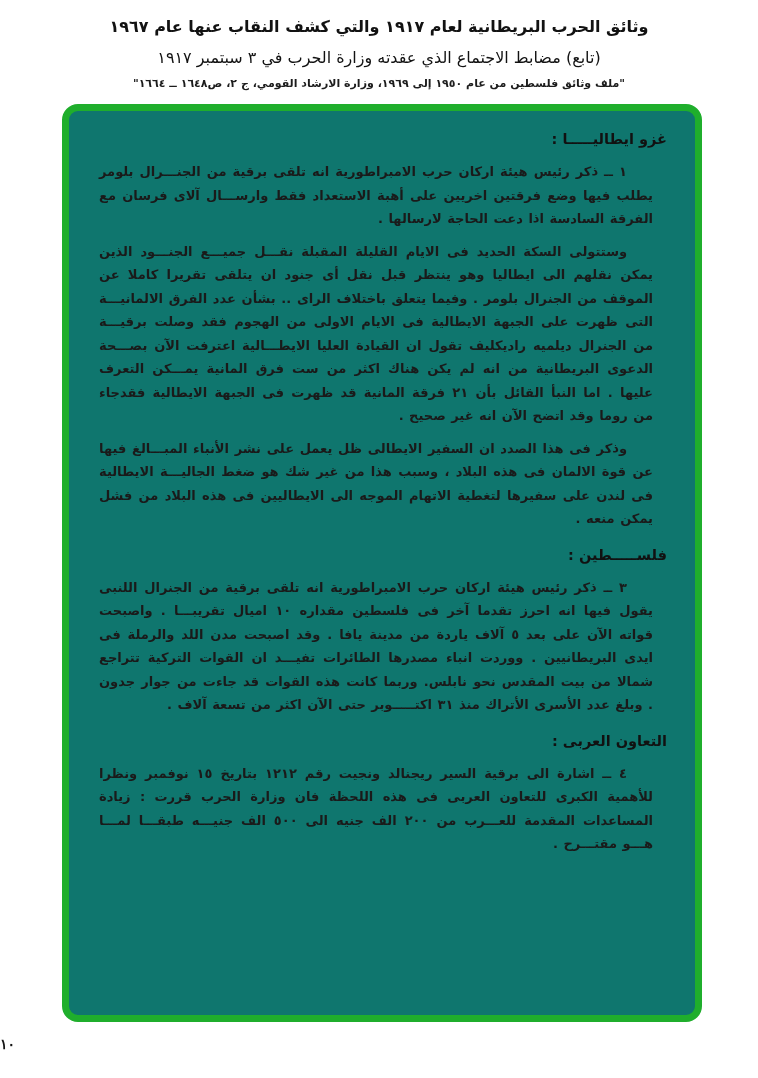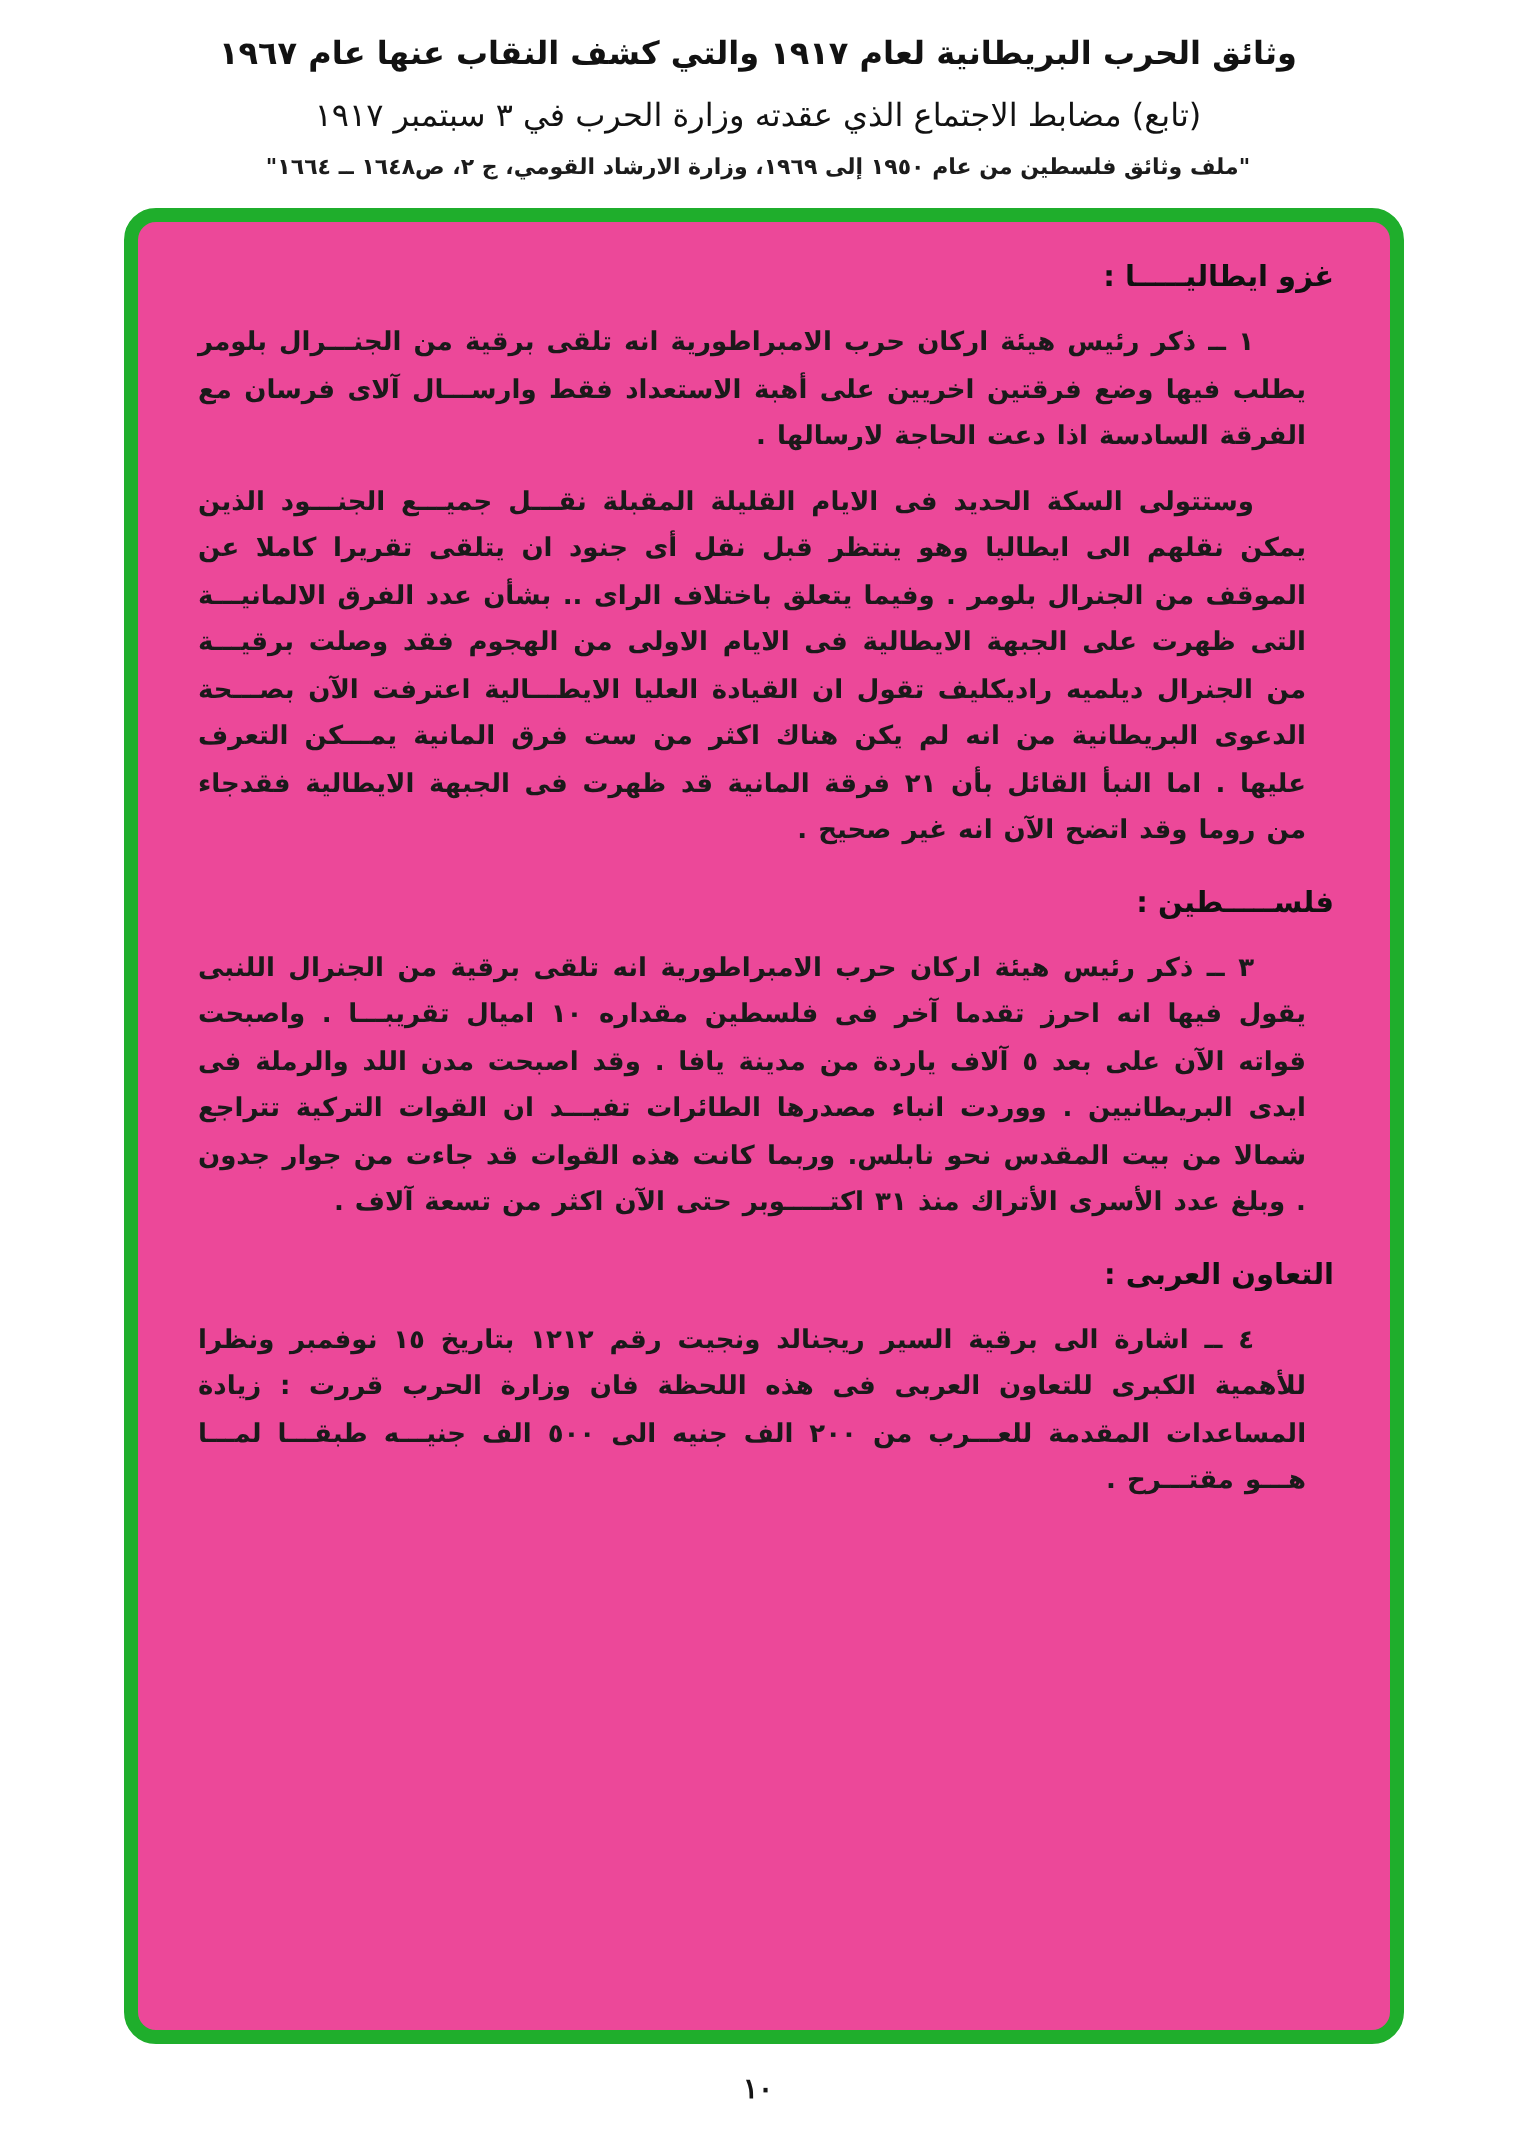--- a/index.html
+++ b/index.html
@@ -46,21 +46,21 @@
   .green-box {
     position: absolute;
     left: 62px;
     top: 104px;
     width: 640px;
     height: 918px;
     border: 7px solid #1fae2c;
     border-radius: 16px;
     padding: 12px 26px 8px 30px;
     overflow: hidden;
-    background: #ec4899;
+    background: #0f766e;
   }
   .section-heading {
     font-size: 14.5px;
     font-weight: bold;
     color: #111111;
     text-align: right;
     margin: 12px 2px 9px 0;
     line-height: 24px;
   }
   .section-heading:first-child { margin-top: 4px; }
@@ -73,21 +73,21 @@
     line-height: 23.5px;
     margin: 0 16px 9px 0;
     text-indent: 26px;
     word-spacing: 1px;
   }
   .page-number {
     position: absolute;
     top: 1036px;
     left: 0;
     width: 100%;
-    text-align: center;
+    text-align: left;
     font-size: 14px;
     font-weight: bold;
     color: #141414;
     font-family: Liberation Serif, serif;
   }
 </style>
 </head>
 <body>
 
 <div class="page">
@@ -96,20 +96,21 @@
     <div class="h-line1">وثائق الحرب البريطانية لعام ١٩١٧ والتي كشف النقاب عنها عام ١٩٦٧</div>
     <div class="h-line2">(تابع) مضابط الاجتماع الذي عقدته وزارة الحرب في ٣ سبتمبر ١٩١٧</div>
     <div class="h-line3">"ملف وثائق فلسطين من عام ١٩٥٠ إلى ١٩٦٩، وزارة الارشاد القومي، ج ٢، ص١٦٤٨ ــ ١٦٦٤"</div>
   </div>
 
   <div class="green-box">
 
     <div class="section-heading">غزو ايطاليـــــا :</div>
     <p class="doc-paragraph">١ ــ ذكر رئيس هيئة اركان حرب الامبراطورية انه تلقى برقية من الجنـــرال بلومر يطلب فيها وضع فرقتين اخريين على أهبة الاستعداد فقط وارســـال آلاى فرسان مع الفرقة السادسة اذا دعت الحاجة لارسالها .</p>
     <p class="doc-paragraph">وستتولى السكة الحديد فى الايام القليلة المقبلة نقـــل جميـــع الجنـــود الذين يمكن نقلهم الى ايطاليا وهو ينتظر قبل نقل أى جنود ان يتلقى تقريرا كاملا عن الموقف من الجنرال بلومر . وفيما يتعلق باختلاف الراى .. بشأن عدد الفرق الالمانيـــة التى ظهرت على الجبهة الايطالية فى الايام الاولى من الهجوم فقد وصلت برقيـــة من الجنرال ديلميه راديكليف تقول ان القيادة العليا الايطـــالية اعترفت الآن بصـــحة الدعوى البريطانية من انه لم يكن هناك اكثر من ست فرق المانية يمـــكن التعرف عليها . اما النبأ القائل بأن ٢١ فرقة المانية قد ظهرت فى الجبهة الايطالية فقدجاء من روما وقد اتضح الآن انه غير صحيح .</p>
+    <p class="doc-paragraph">وذكر فى هذا الصدد ان السفير الايطالى ظل يعمل على نشر الأنباء المبـــالغ فيها عن قوة الالمان فى هذه البلاد ، وسبب هذا من غير شك هو ضغط الجاليـــة الايطالية فى لندن على سفيرها لتغطية الاتهام الموجه الى الايطاليين فى هذه البلاد من فشل يمكن منعه .</p>
 
 
     <div class="section-heading">فلســـــطين :</div>
     <p class="doc-paragraph">٣ ــ ذكر رئيس هيئة اركان حرب الامبراطورية انه تلقى برقية من الجنرال اللنبى يقول فيها انه احرز تقدما آخر فى فلسطين مقداره ١٠ اميال تقريبـــا . واصبحت قواته الآن على بعد ٥ آلاف ياردة من مدينة يافا . وقد اصبحت مدن اللد والرملة فى ايدى البريطانيين . ووردت انباء مصدرها الطائرات تفيـــد ان القوات التركية تتراجع شمالا من بيت المقدس نحو نابلس. وربما كانت هذه القوات قد جاءت من جوار جدون . وبلغ عدد الأسرى الأتراك منذ ٣١ اكتـــــوبر حتى الآن اكثر من تسعة آلاف .</p>
 
     <div class="section-heading">التعاون العربى :</div>
     <p class="doc-paragraph">٤ ــ اشارة الى برقية السير ريجنالد ونجيت رقم ١٢١٢ بتاريخ ١٥ نوفمبر ونظرا للأهمية الكبرى للتعاون العربى فى هذه اللحظة فان وزارة الحرب قررت : زيادة المساعدات المقدمة للعـــرب من ٢٠٠ الف جنيه الى ٥٠٠ الف جنيـــه طبقـــا لمـــا هـــو مقتـــرح .</p>
 
   </div>
 

